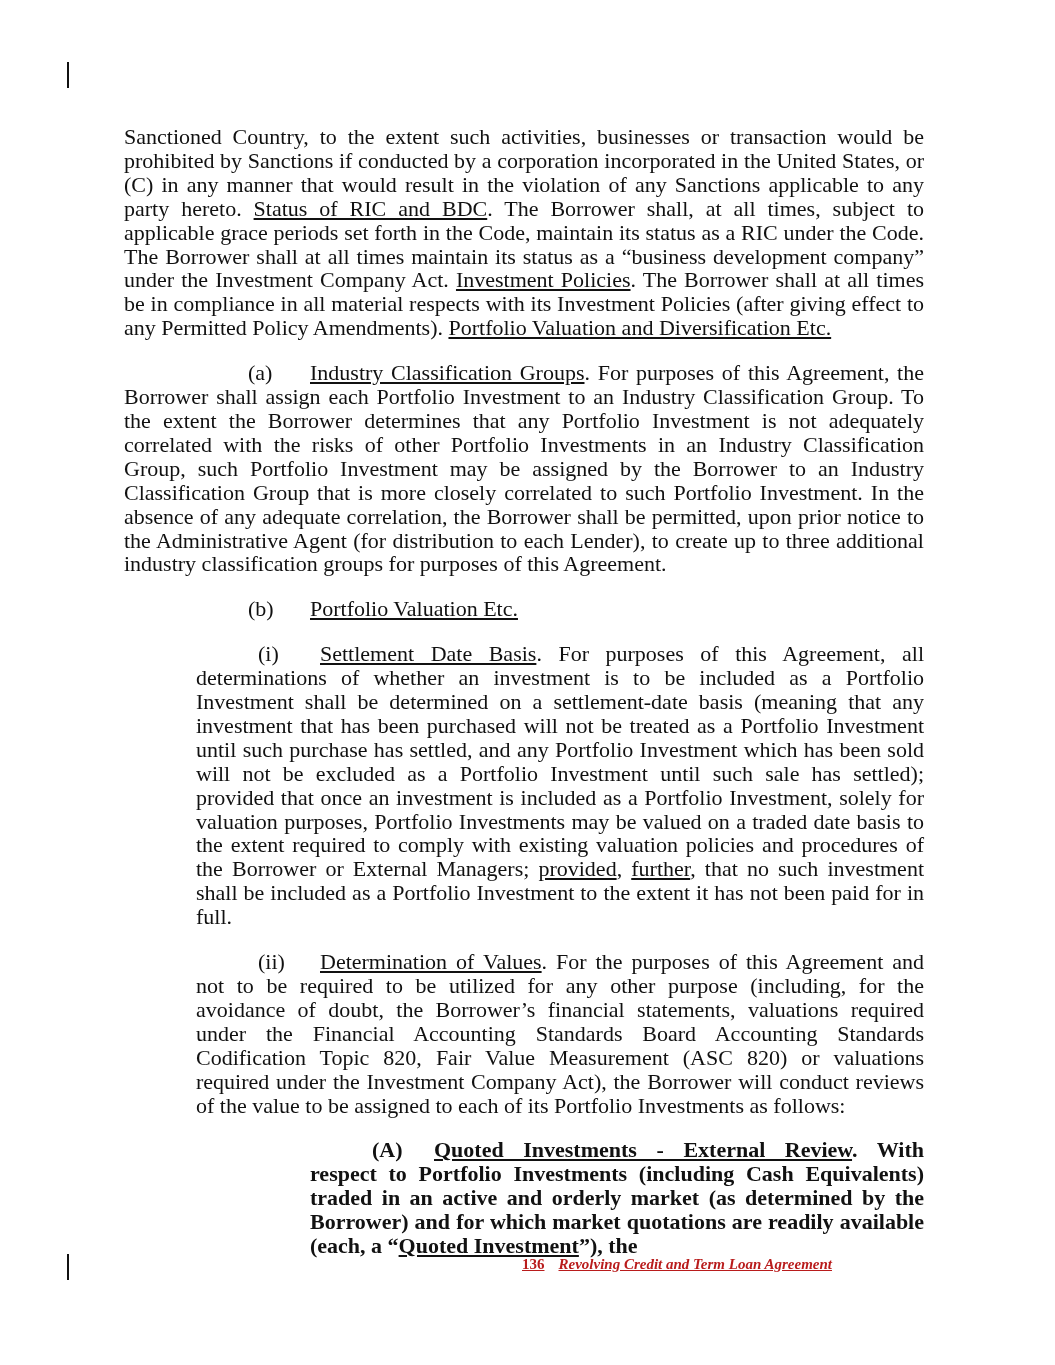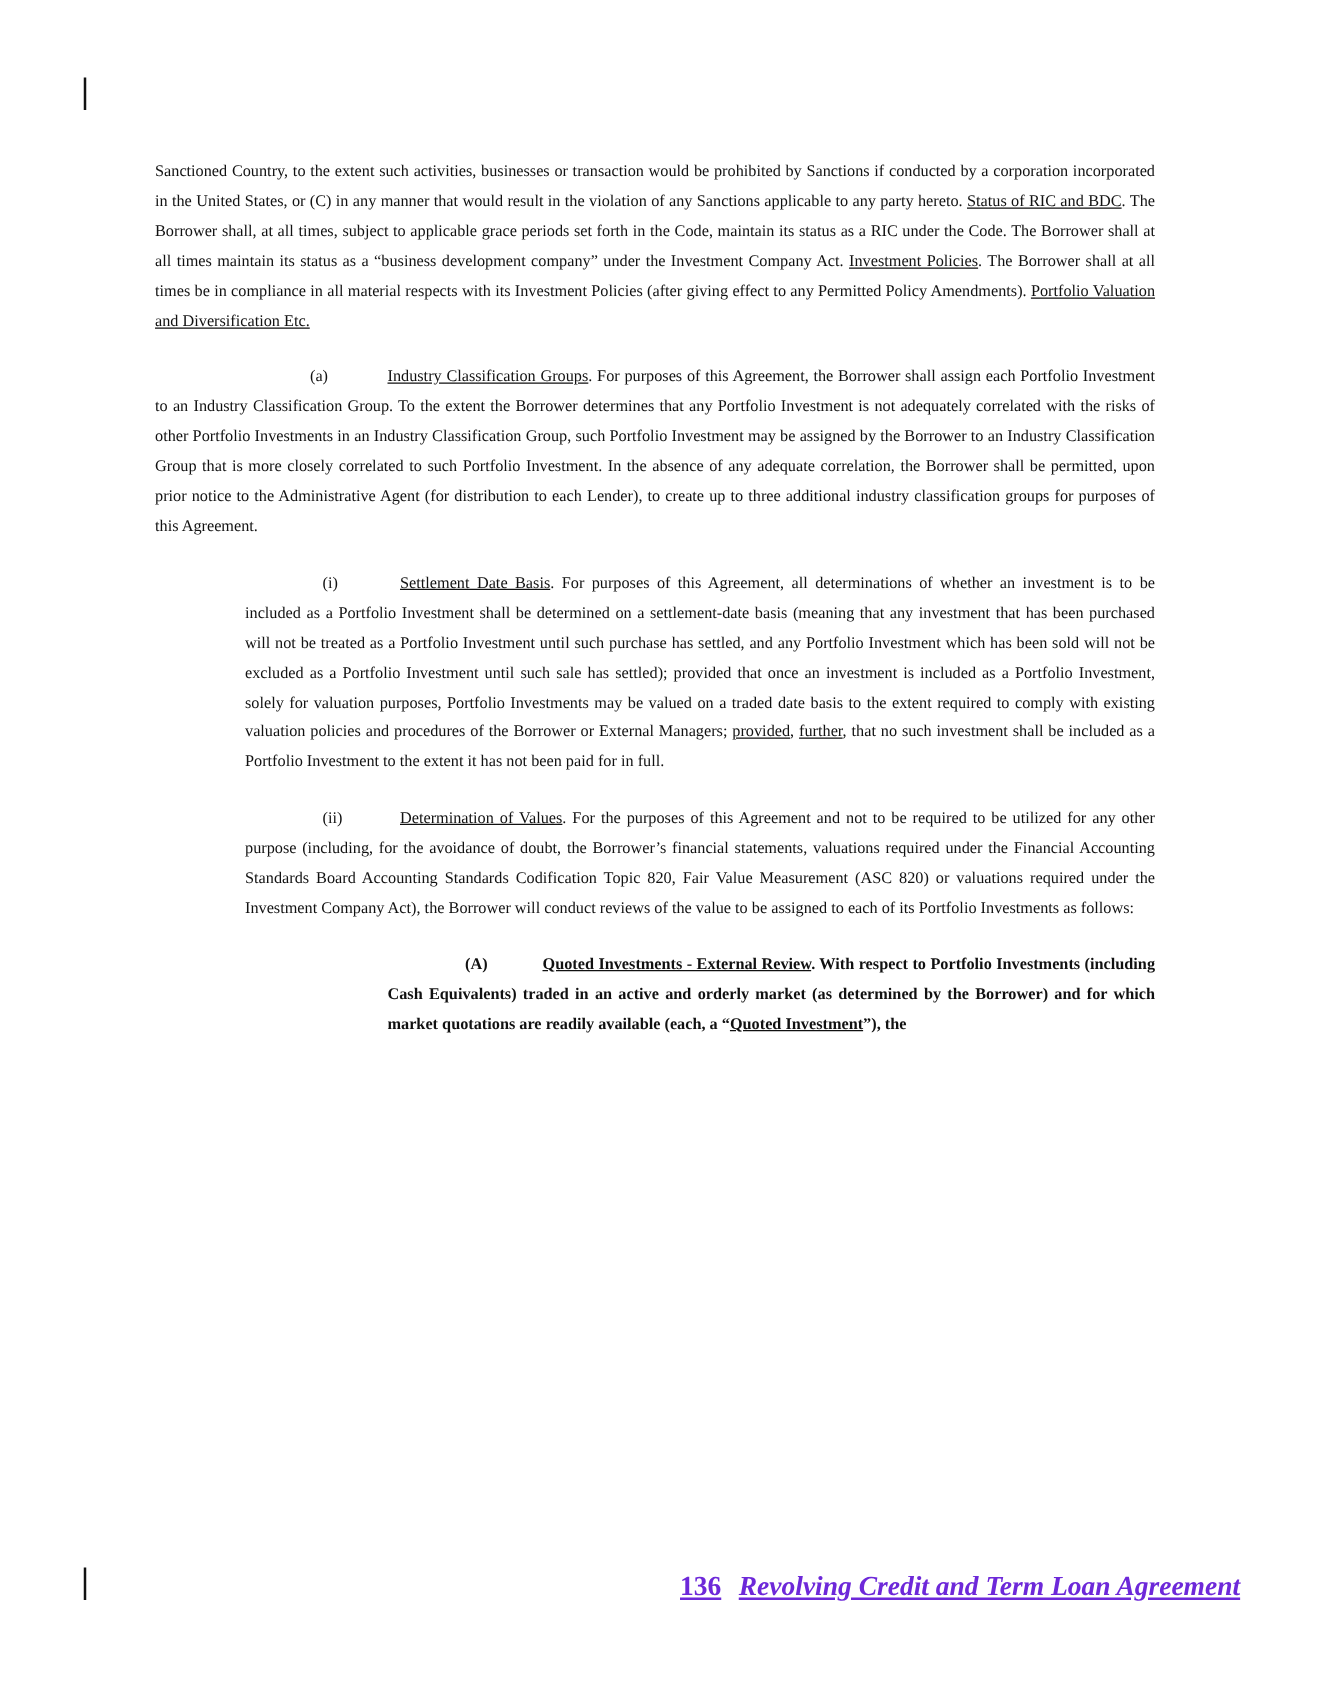--- a/index.html
+++ b/index.html
@@ -2,45 +2,46 @@
 <html><head>
 <meta charset="utf-8">
 <style>
   html, body { margin: 0; padding: 0; background: #ffffff; }
   body { width: 1055px; height: 1365px; position: relative; overflow: hidden;
          font-family: "Liberation Serif", serif; color: #111; }
   .bar { position: absolute; width: 2px; height: 26px; background: #111; }
   .bar.top { left: 67px; top: 62px; }
   .bar.bottom { left: 67px; top: 1254px; }
   .page { position: absolute; left: 124px; top: 125px; width: 800px;
-          font-size: 13px; line-height: 23.9px; }
+          font-size: 22px; line-height: 23.9px; }
   p { margin: 0; text-align: justify; }
   .u { text-decoration: underline; }
   .gap { margin-top: 21px; }
   .lvl1 { text-indent: 124px; }
   .lvl1h { padding-left: 124px; }
   .lvl2 { margin-left: 72px; text-indent: 62px; }
   .lvl3 { margin-left: 186px; text-indent: 62px; font-weight: bold; }
   .tab { display: inline-block; width: 62px; text-indent: 0; }
-  .footer { position: absolute; left: 544px; top: 1256px;
+  .footer { position: absolute; left: 522px; top: 1256px;
             font-family: "Liberation Serif", serif; font-weight: bold;
-            font-size: 22px; color: #6d28d9; }
+            font-size: 15px; color: #b91c1c; }
   .footer span { text-decoration: underline; }
   .footer .title { font-style: italic; margin-left: 14px; }
 </style>
 </head>
 <body>
 
 <div class="bar top"></div>
 
 <div class="page">
   <p><span>Sanctioned Country, to the extent such activities, businesses or transaction would be prohibited by Sanctions if conducted by a corporation incorporated in the United States, or (C) in any manner that would result in the violation of any Sanctions applicable to any party hereto.  </span><span class="u">Status of RIC and BDC</span><span>.  The Borrower shall, at all times, subject to applicable grace periods set forth in the Code, maintain its status as a RIC under the Code.  The Borrower shall at all times maintain its status as a “business development company” under the Investment Company Act. </span><span class="u">Investment Policies</span><span>. The Borrower shall at all times be in compliance in all material respects with its Investment Policies (after giving effect to any Permitted Policy Amendments).  </span><span class="u">Portfolio Valuation and Diversification Etc.</span></p>
 
   <p class="gap lvl1"><span class="tab">(a)</span><span class="u">Industry Classification Groups</span><span>.  For purposes of this Agreement, the Borrower shall assign each Portfolio Investment to an Industry Classification Group.  To the extent the Borrower determines that any Portfolio Investment is not adequately correlated with the risks of other Portfolio Investments in an Industry Classification Group, such Portfolio Investment may be assigned by the Borrower to an Industry Classification Group that is more closely correlated to such Portfolio Investment.  In the absence of any adequate correlation, the Borrower shall be permitted, upon prior notice to the Administrative Agent (for distribution to each Lender), to create up to three additional industry classification groups for purposes of this Agreement.</span></p>
 
+  <p class="gap lvl1h"><span class="tab">(b)</span><span class="u">Portfolio Valuation Etc.</span></p>
 
   <p class="gap lvl2"><span class="tab">(i)</span><span class="u">Settlement Date Basis</span><span>.  For purposes of this Agreement, all determinations of whether an investment is to be included as a Portfolio Investment shall be determined on a settlement-date basis (meaning that any investment that has been purchased will not be treated as a Portfolio Investment until such purchase has settled, and any Portfolio Investment which has been sold will not be excluded as a Portfolio Investment until such sale has settled); provided that once an investment is included as a Portfolio Investment, solely for valuation purposes, Portfolio Investments may be valued on a traded date basis to the extent required to comply with existing valuation policies and procedures of the Borrower or External Managers; </span><span class="u">provided</span><span>, </span><span class="u">further</span><span>, that no such investment shall be included as a Portfolio Investment to the extent it has not been paid for in full.</span></p>
 
   <p class="gap lvl2"><span class="tab">(ii)</span><span class="u">Determination of Values</span><span>.  For the purposes of this Agreement and not to be required to be utilized for any other purpose (including, for the avoidance of doubt, the Borrower’s financial statements, valuations required under the Financial Accounting Standards Board Accounting Standards Codification Topic 820, Fair Value Measurement (ASC 820) or valuations required under the Investment Company Act), the Borrower will conduct reviews of the value to be assigned to each of its Portfolio Investments as follows:</span></p>
 
   <p class="gap lvl3"><span class="tab">(A)</span><span class="u">Quoted Investments - External Review</span><span>.  With respect to Portfolio Investments (including Cash Equivalents) traded in an active and orderly market (as determined by the Borrower) and for which market quotations are readily available (each, a “</span><span class="u">Quoted Investment</span><span>”), the</span></p>
 </div>
 
 <div class="bar bottom"></div>
 

